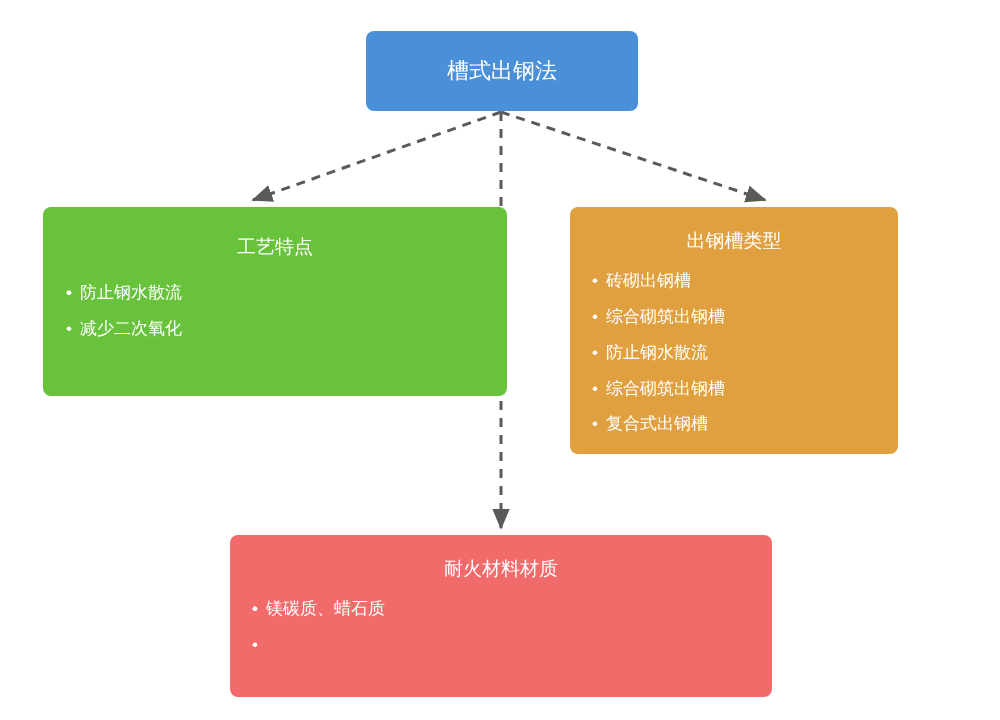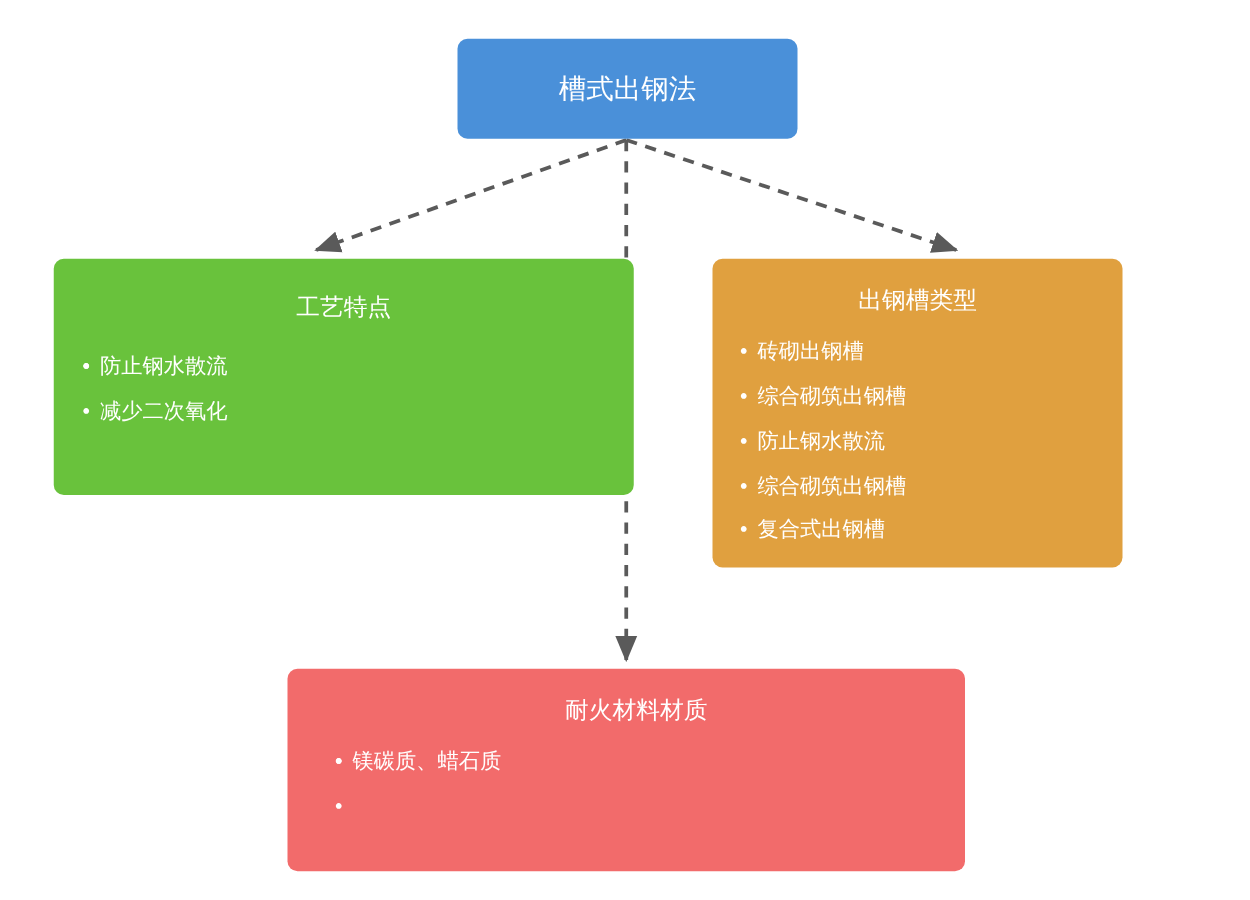--- a/index.html
+++ b/index.html
@@ -108,21 +108,21 @@
     padding-left: 22px;
   }
 
   
   #node-materials {
     left: 230px;
     top: 535px;
     width: 542px;
     height: 162px;
     background: #f26b6b;
-    padding: 22px 0 0 16px;
+    padding: 22px 0 0 0;
   }
   #node-materials .node-list {
     margin-top: 16px;
     padding-left: 22px;
   }
 </style>
 </head>
 <body>
 
 <div id="canvas">

